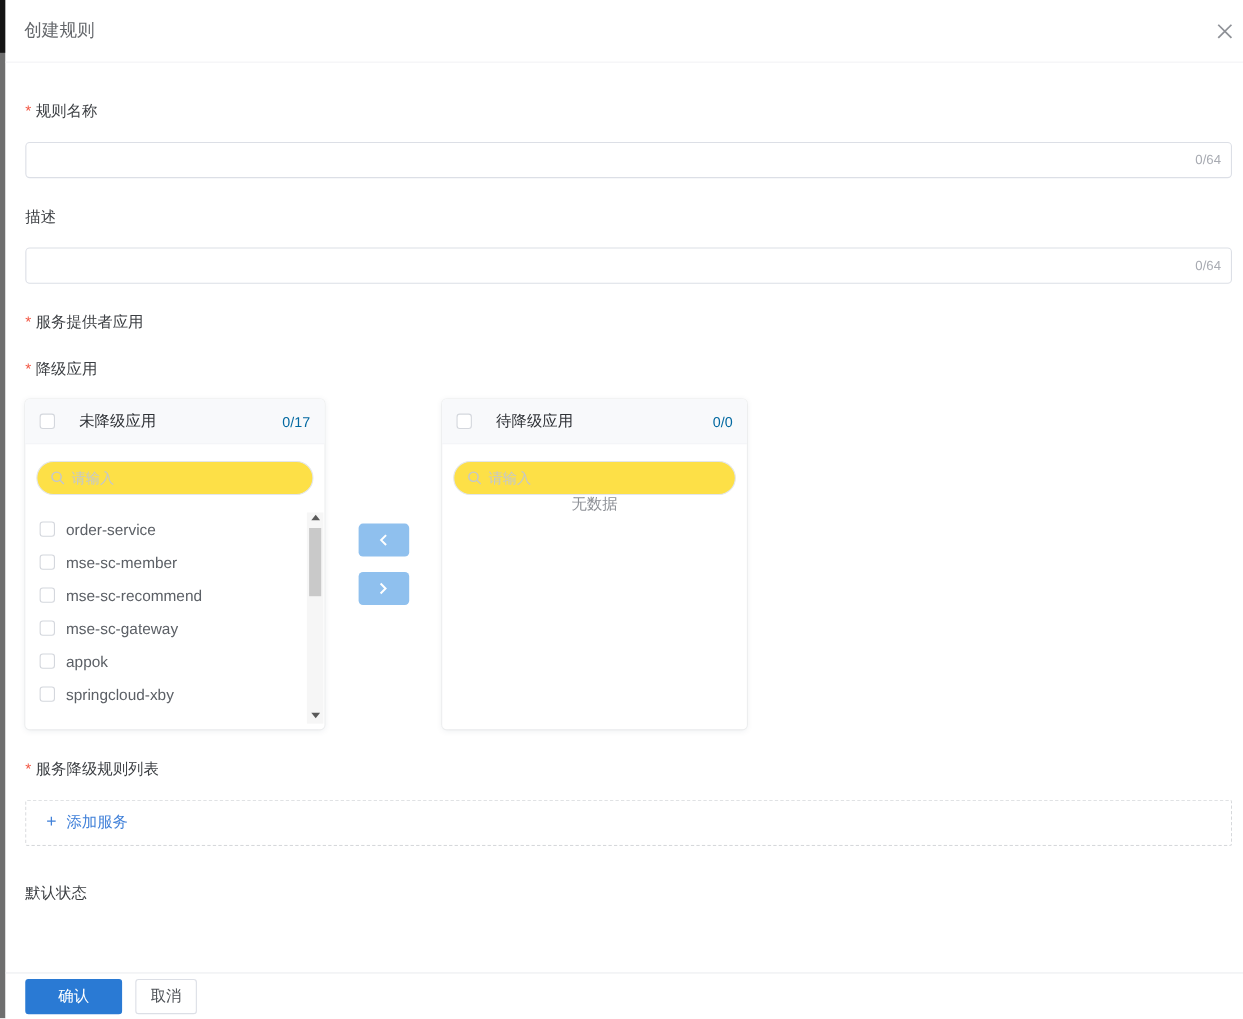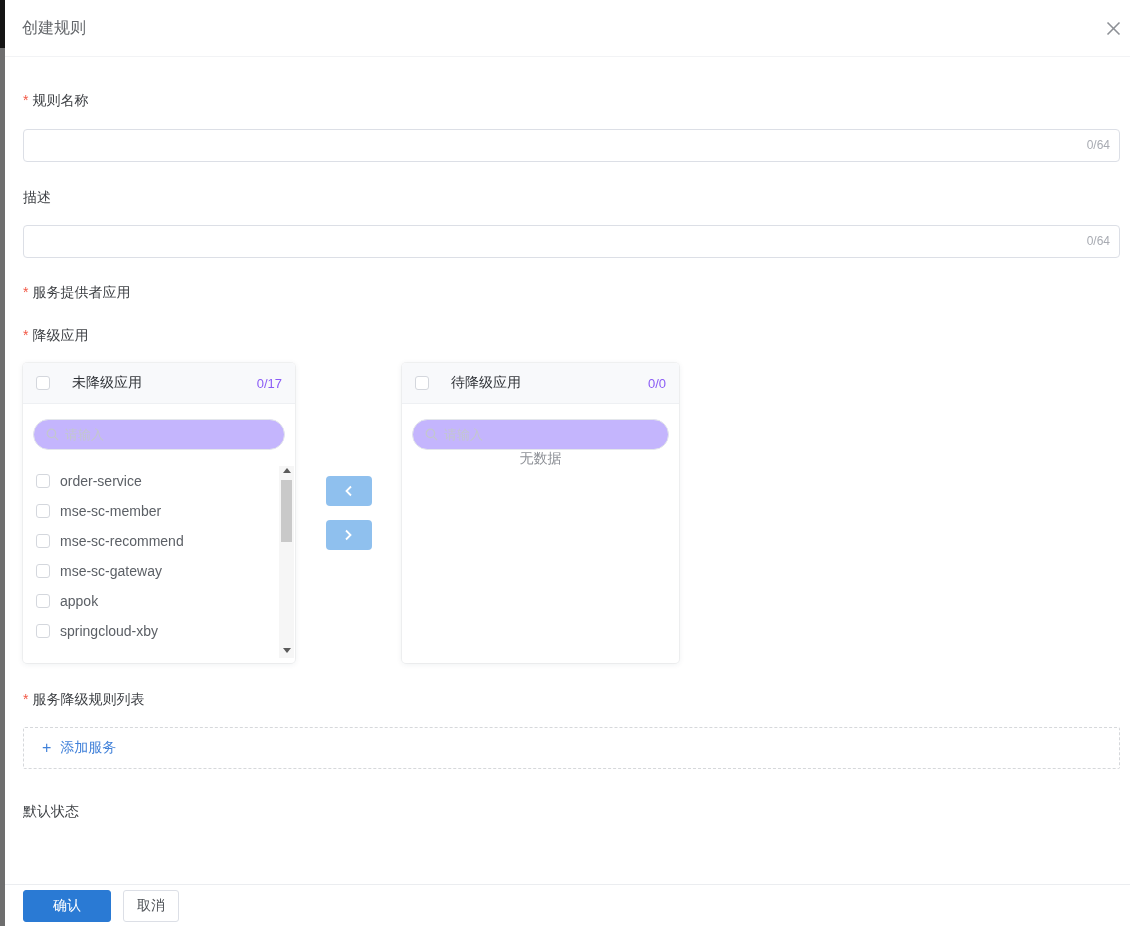--- a/index.html
+++ b/index.html
@@ -56,25 +56,25 @@
   .t-panel.left { width:272px; }
   .t-panel.right { width:277px; }
   .t-head {
     height:41px; background:#f8f9fb; border-bottom:1px solid #eef0f3;
     border-radius:4px 4px 0 0; display:flex; align-items:center; gap:22px; padding:0 13px;
   }
   .checkbox {
     width:14px; height:14px; flex:0 0 14px; border:1px solid #d4d7dd; border-radius:3px; background:#fff; cursor:pointer;
   }
   .t-title { flex:1; font-size:14px; color:#2f3237; }
-  .t-counter { font-size:13px; color:#8b5cf6; }
+  .t-counter { font-size:13px; color:#0369a1; }
   .t-body { position:relative; height:259px; }
   .search-pill {
     margin:15px 10px 0; height:31px; border:1px solid #e3e6eb; border-radius:16px;
-    display:flex; align-items:center; gap:6px; padding:0 12px; background:#c4b5fd;
+    display:flex; align-items:center; gap:6px; padding:0 12px; background:#fde047;
   }
   .search-pill input {
     border:none; outline:none; flex:1; font-size:13px; color:#606266; background:transparent;
     font-family:"Liberation Sans", sans-serif; min-width:0;
   }
   .search-pill input::placeholder { color:#c3c7ce; }
   .app-list { position:relative; margin-top:16px; height:192px; overflow:hidden; }
   .app-row { height:30px; display:flex; align-items:center; gap:10px; padding-left:13px; cursor:pointer; }
   .app-row span.lbl { font-size:14px; color:#5c6066; }
 

